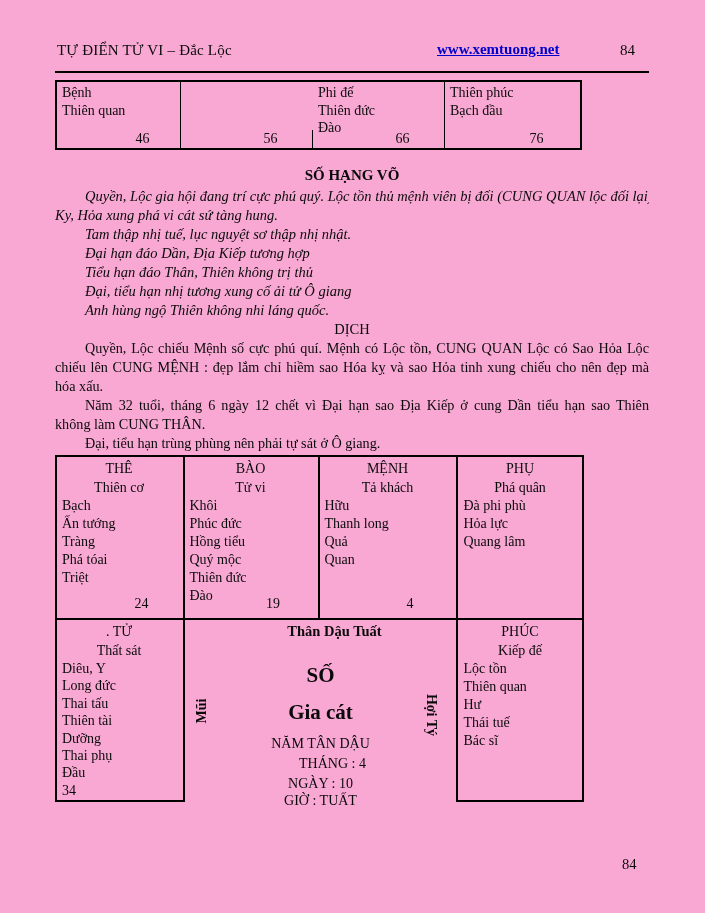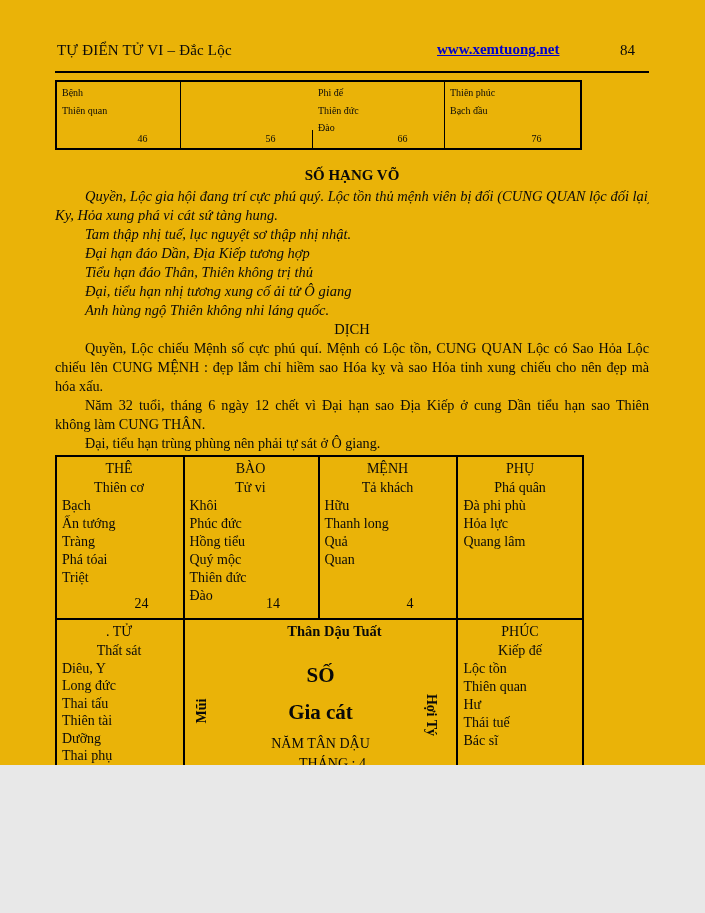--- a/index.html
+++ b/index.html
@@ -1,27 +1,27 @@
 <!DOCTYPE html>
 <html><head>
 <meta charset="utf-8">
 <style>
   * { margin:0; padding:0; box-sizing:border-box; }
   body { background:#e8e8e8; font-family:"Liberation Serif","DejaVu Serif",serif; }
-  .page { position:relative; width:705px; height:765px; background:#eab308; color:#0a0a0a; overflow:hidden; margin:0 auto;font-family:Liberation Serif, serif; }
+  .page { position:relative; width:705px; height:913px; background:#f9a8d4; color:#0a0a0a; overflow:hidden; margin:0 auto;font-family:Liberation Serif, serif; }
 
   
   .hdr-title { position:absolute; left:57px; top:42px; font-size:15px; letter-spacing:.2px; }
   .hdr-link  { position:absolute; left:437px; top:41px; font-size:15px; font-weight:bold; color:#0000cc; text-decoration:underline; }
   .hdr-page  { position:absolute; left:620px; top:42px; font-size:15px; }
   .hdr-rule  { position:absolute; left:55px; top:71px; width:594px; height:2px; background:#000; }
 
   
   .toptable { position:absolute; left:55px; top:80px; width:527px; height:70px; border:2px solid #000; display:flex; }
-  .tt-cell { position:relative; border-right:1.5px solid #000; font-size:10px; line-height:17.5px; padding:2px 5px; }
+  .tt-cell { position:relative; border-right:1.5px solid #000; font-size:14px; line-height:17.5px; padding:2px 5px; }
   .tt-cell:last-child { border-right:none; }
   .tt-c1{width:124px;} .tt-c2{width:132px;margin-top:48px;} .tt-c3{width:132px;} .tt-c4{flex:1;}
   .tt-num { position:absolute; bottom:1px; left:0; right:0; text-align:center; padding-left:48px; }
 
   
   .body-text { position:absolute; left:55px; top:166px; width:594px; height:288px; overflow:hidden; font-size:14.5px; }
   .sec-title { text-align:center; font-weight:bold; font-size:15px; line-height:18px; margin-bottom:3px; }
   .verse-line { font-style:italic; line-height:19px; white-space:nowrap; }
   .ind { text-indent:30px; }
   .dich-title { text-align:center; line-height:19px; }
@@ -132,21 +132,21 @@
       <div class="cell-title">BÀO</div>
       <div class="cell-star">Tử vi</div>
       <div class="cell-items">
         <div>Khôi</div>
         <div>Phúc đức</div>
         <div>Hồng tiểu</div>
         <div>Quý mộc</div>
         <div>Thiên đức</div>
         <div>Đào</div>
       </div>
-      <div class="cell-num">14</div>
+      <div class="cell-num">19</div>
     </div>
 
     <div class="cell" style="left:264.5px; top:2px; width:136px; height:159px;">
       <div class="cell-title">MỆNH</div>
       <div class="cell-star">Tả khách</div>
       <div class="cell-items">
         <div>Hữu</div>
         <div>Thanh long</div>
         <div>Quả</div>
         <div>Quan</div>

